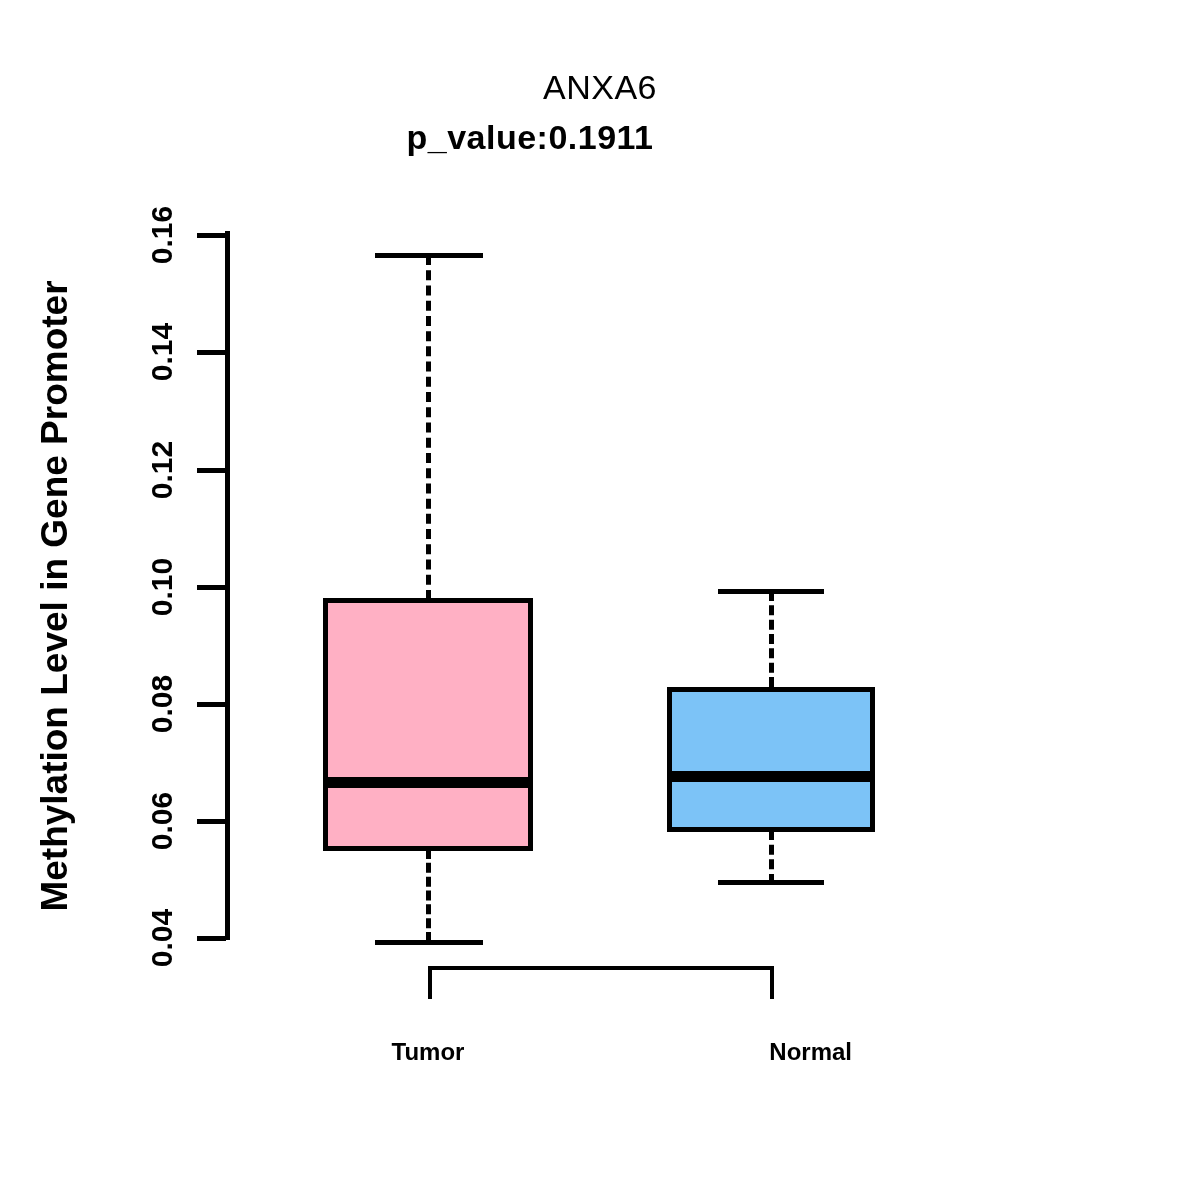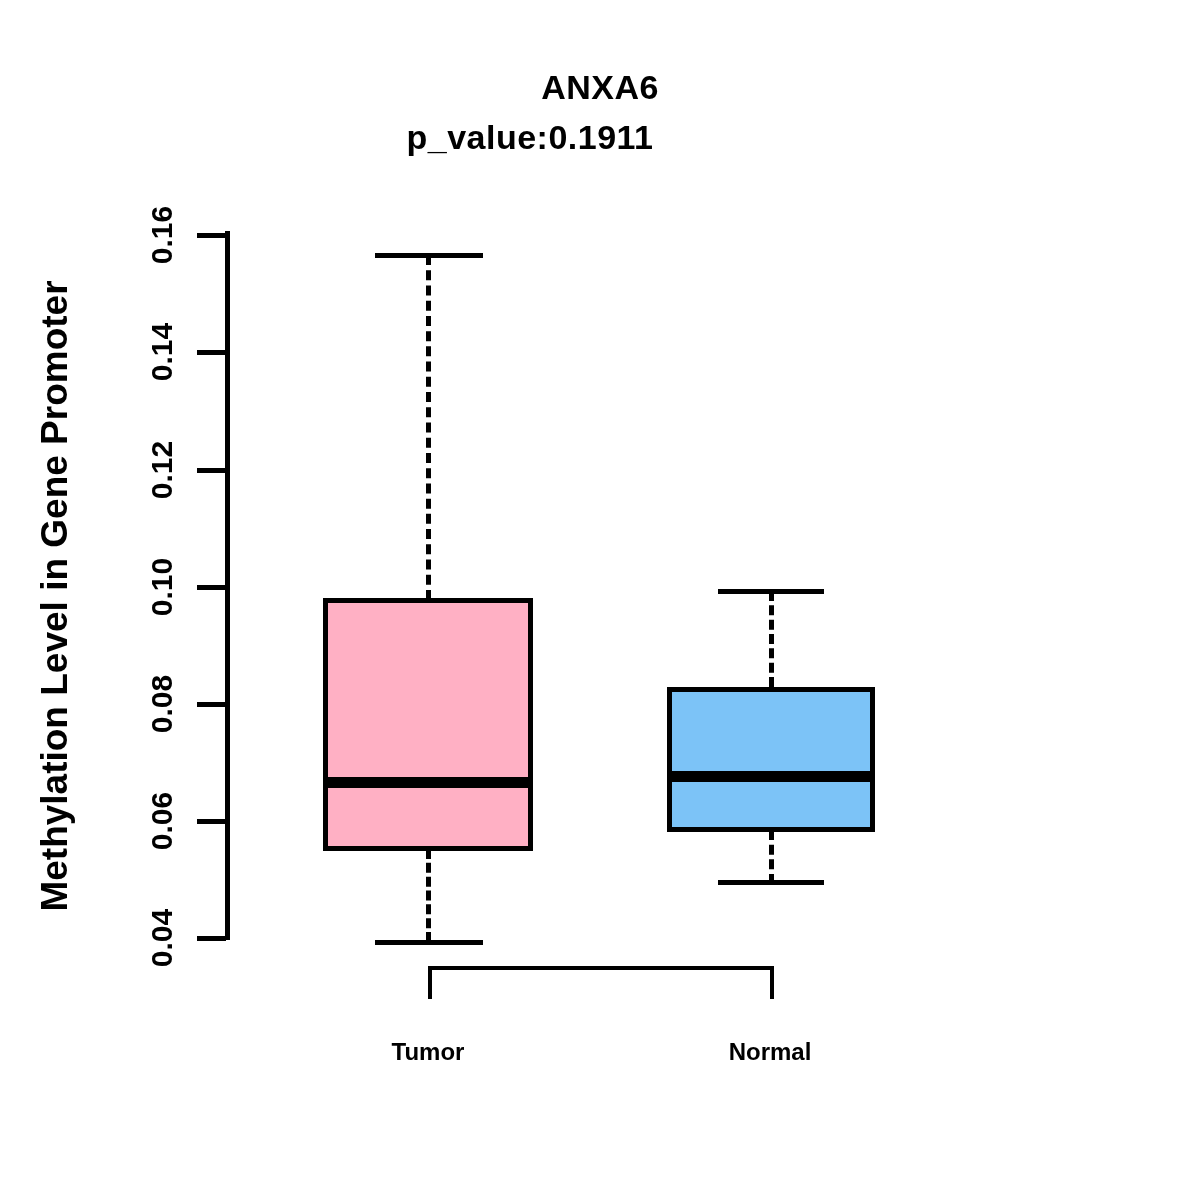--- a/index.html
+++ b/index.html
@@ -20,21 +20,21 @@
     background: #ffffff;
   }
   .abs { position: absolute; }
 
   
   #main-title {
     left: 0; top: 68px;
     width: 1200px;
     text-align: center;
     font-size: 34px;
-    font-weight: bold;
+    font-weight: normal;
     color: #000000;
     letter-spacing: 0.5px;
   }
   #sub-title {
     left: 0; top: 118px;
     width: 1060px;
     text-align: center;
     font-size: 34px;
     font-weight: bold;
     color: #000000;
@@ -167,15 +167,15 @@
   <div class="abs whisker-line" style="left:769px; top:830px; height:54px;"></div>
   <div class="abs whisker-cap" style="left:718px; top:880px; width:106px;"></div>
   <div class="abs box-rect" style="left:667px; top:687px; width:208px; height:145px; background:#7CC3F7;"></div>
   <div class="abs median-line" style="left:667px; top:771px; width:208px;"></div>
 
   <div class="abs bracket-h" style="left:428px; top:966px; width:346px;"></div>
   <div class="abs bracket-v" style="left:428px; top:966px; height:33px;"></div>
   <div class="abs bracket-v" style="left:770px; top:966px; height:33px;"></div>
 
   <div class="abs x-group-label" style="left:308px; top:1038px; width:240px;">Tumor</div>
-  <div class="abs x-group-label" style="left:650px; top:1038px; width:240px;">Normal</div>
+  <div class="abs x-group-label" style="left:612px; top:1038px; width:240px;text-align:right;">Normal</div>
 
 </div>
 
 </body></html>

